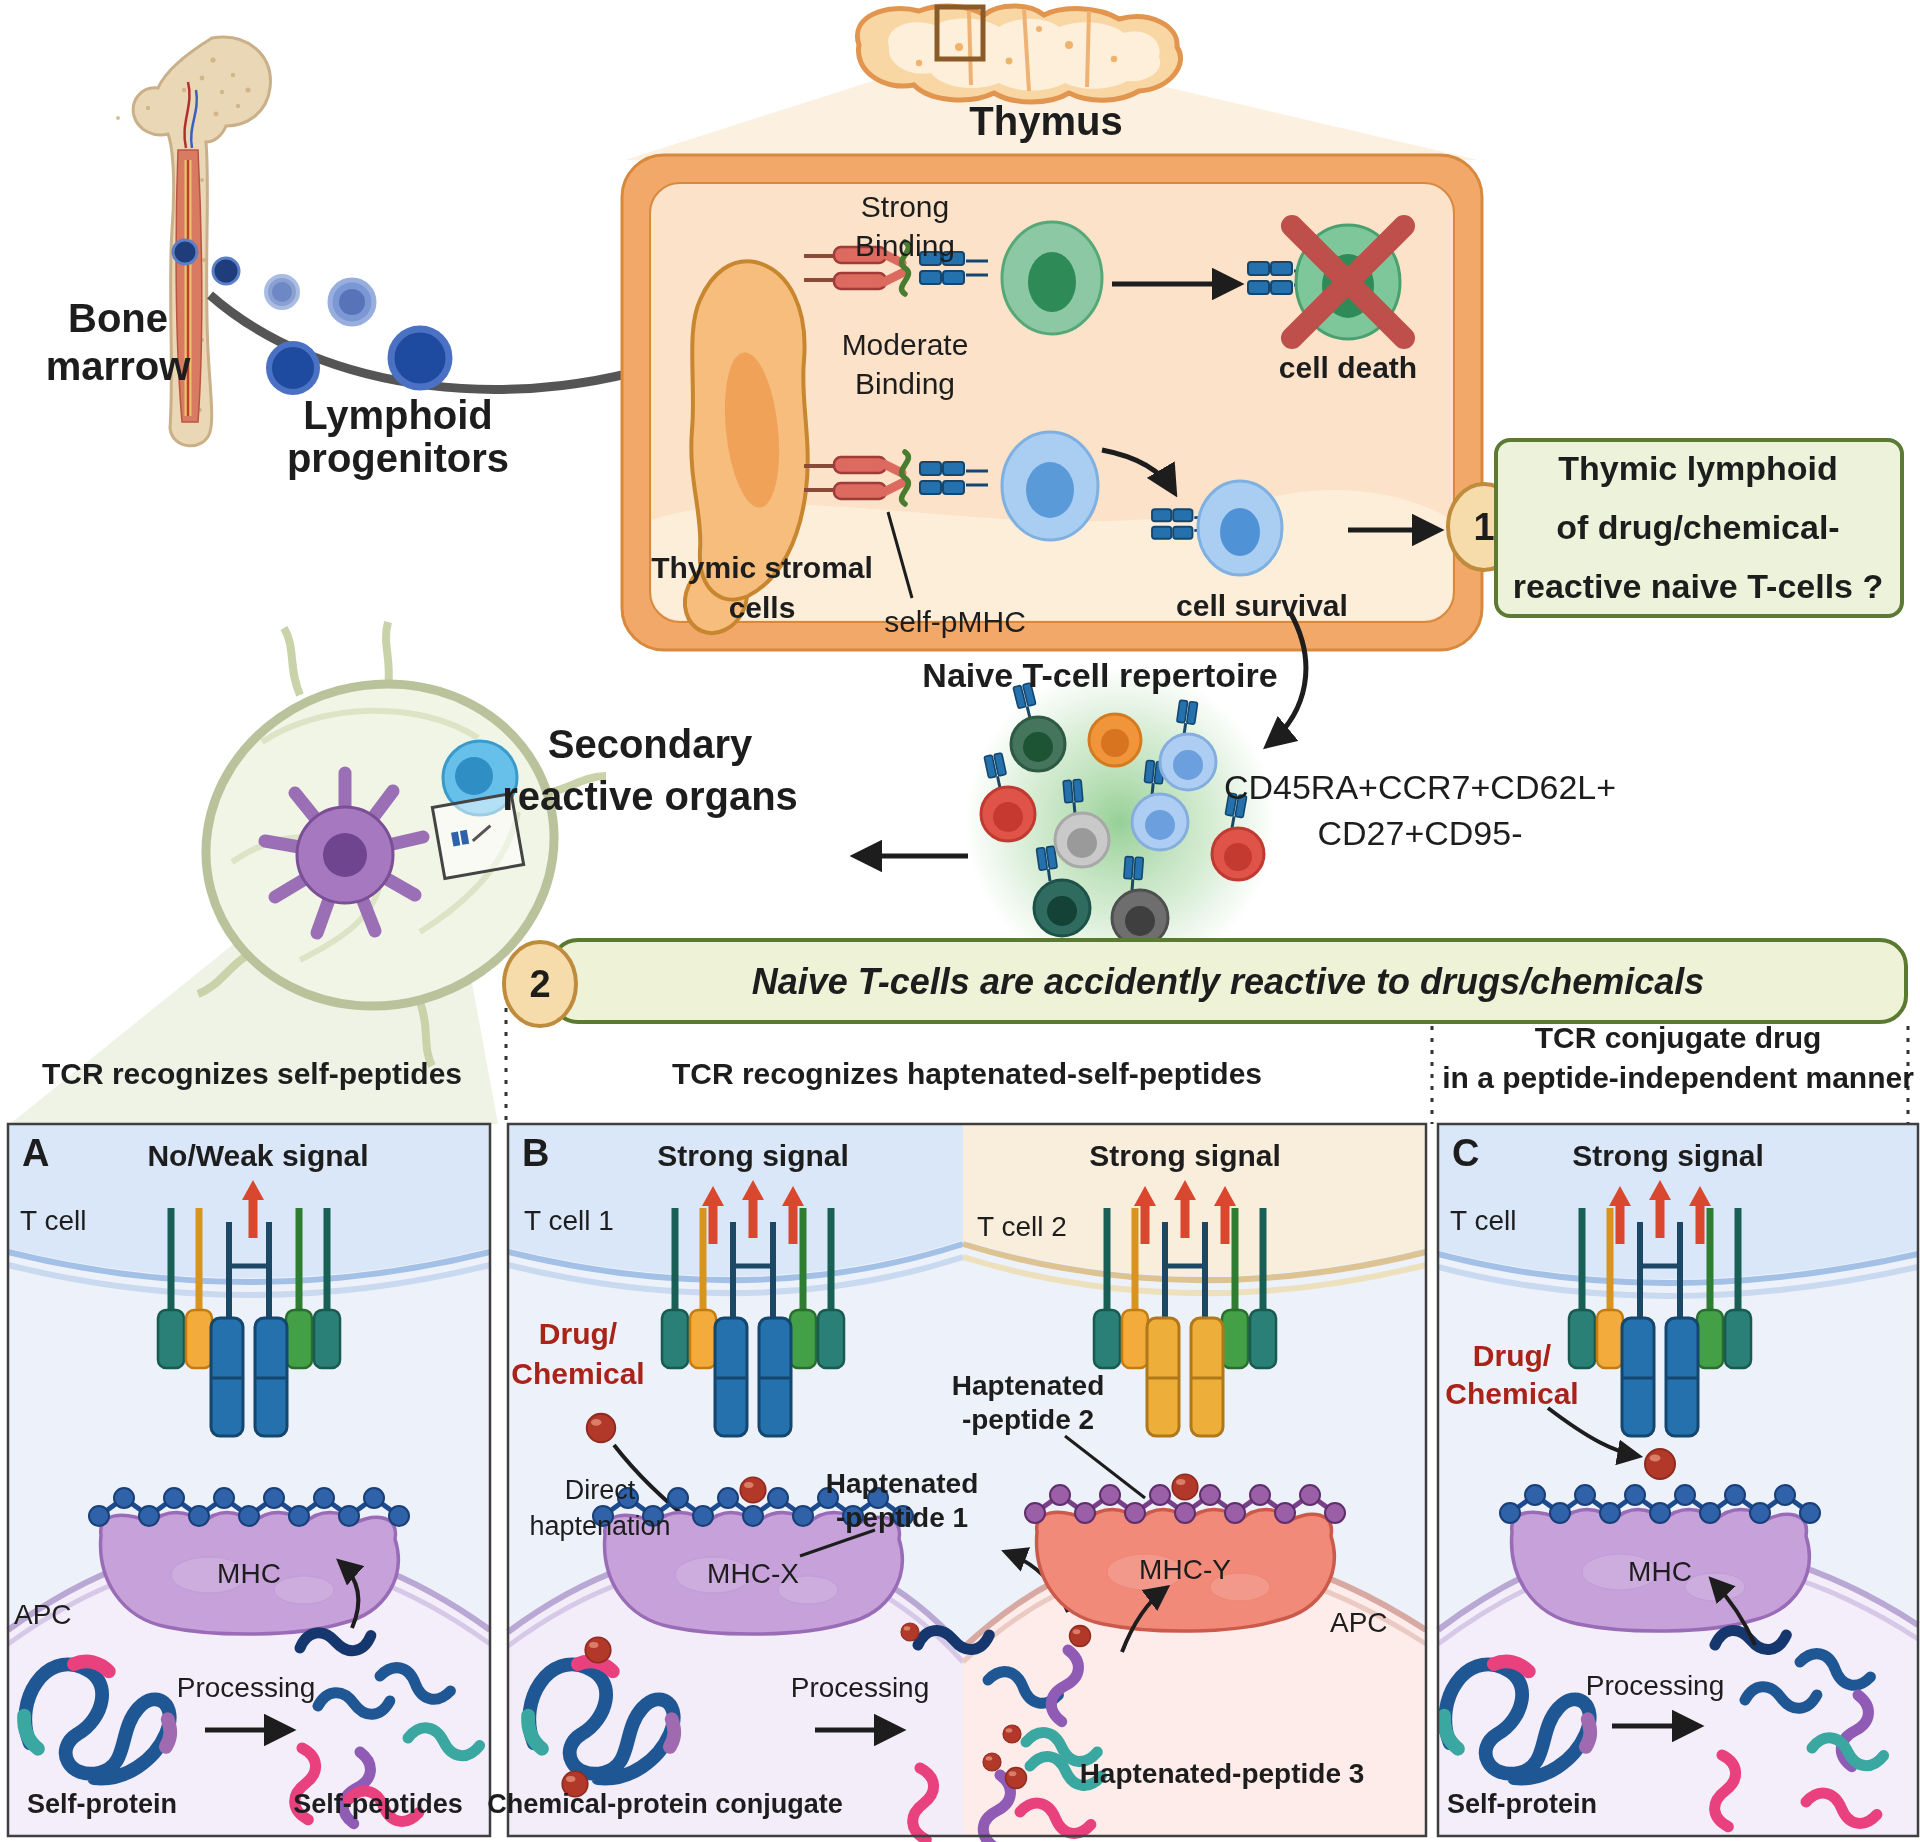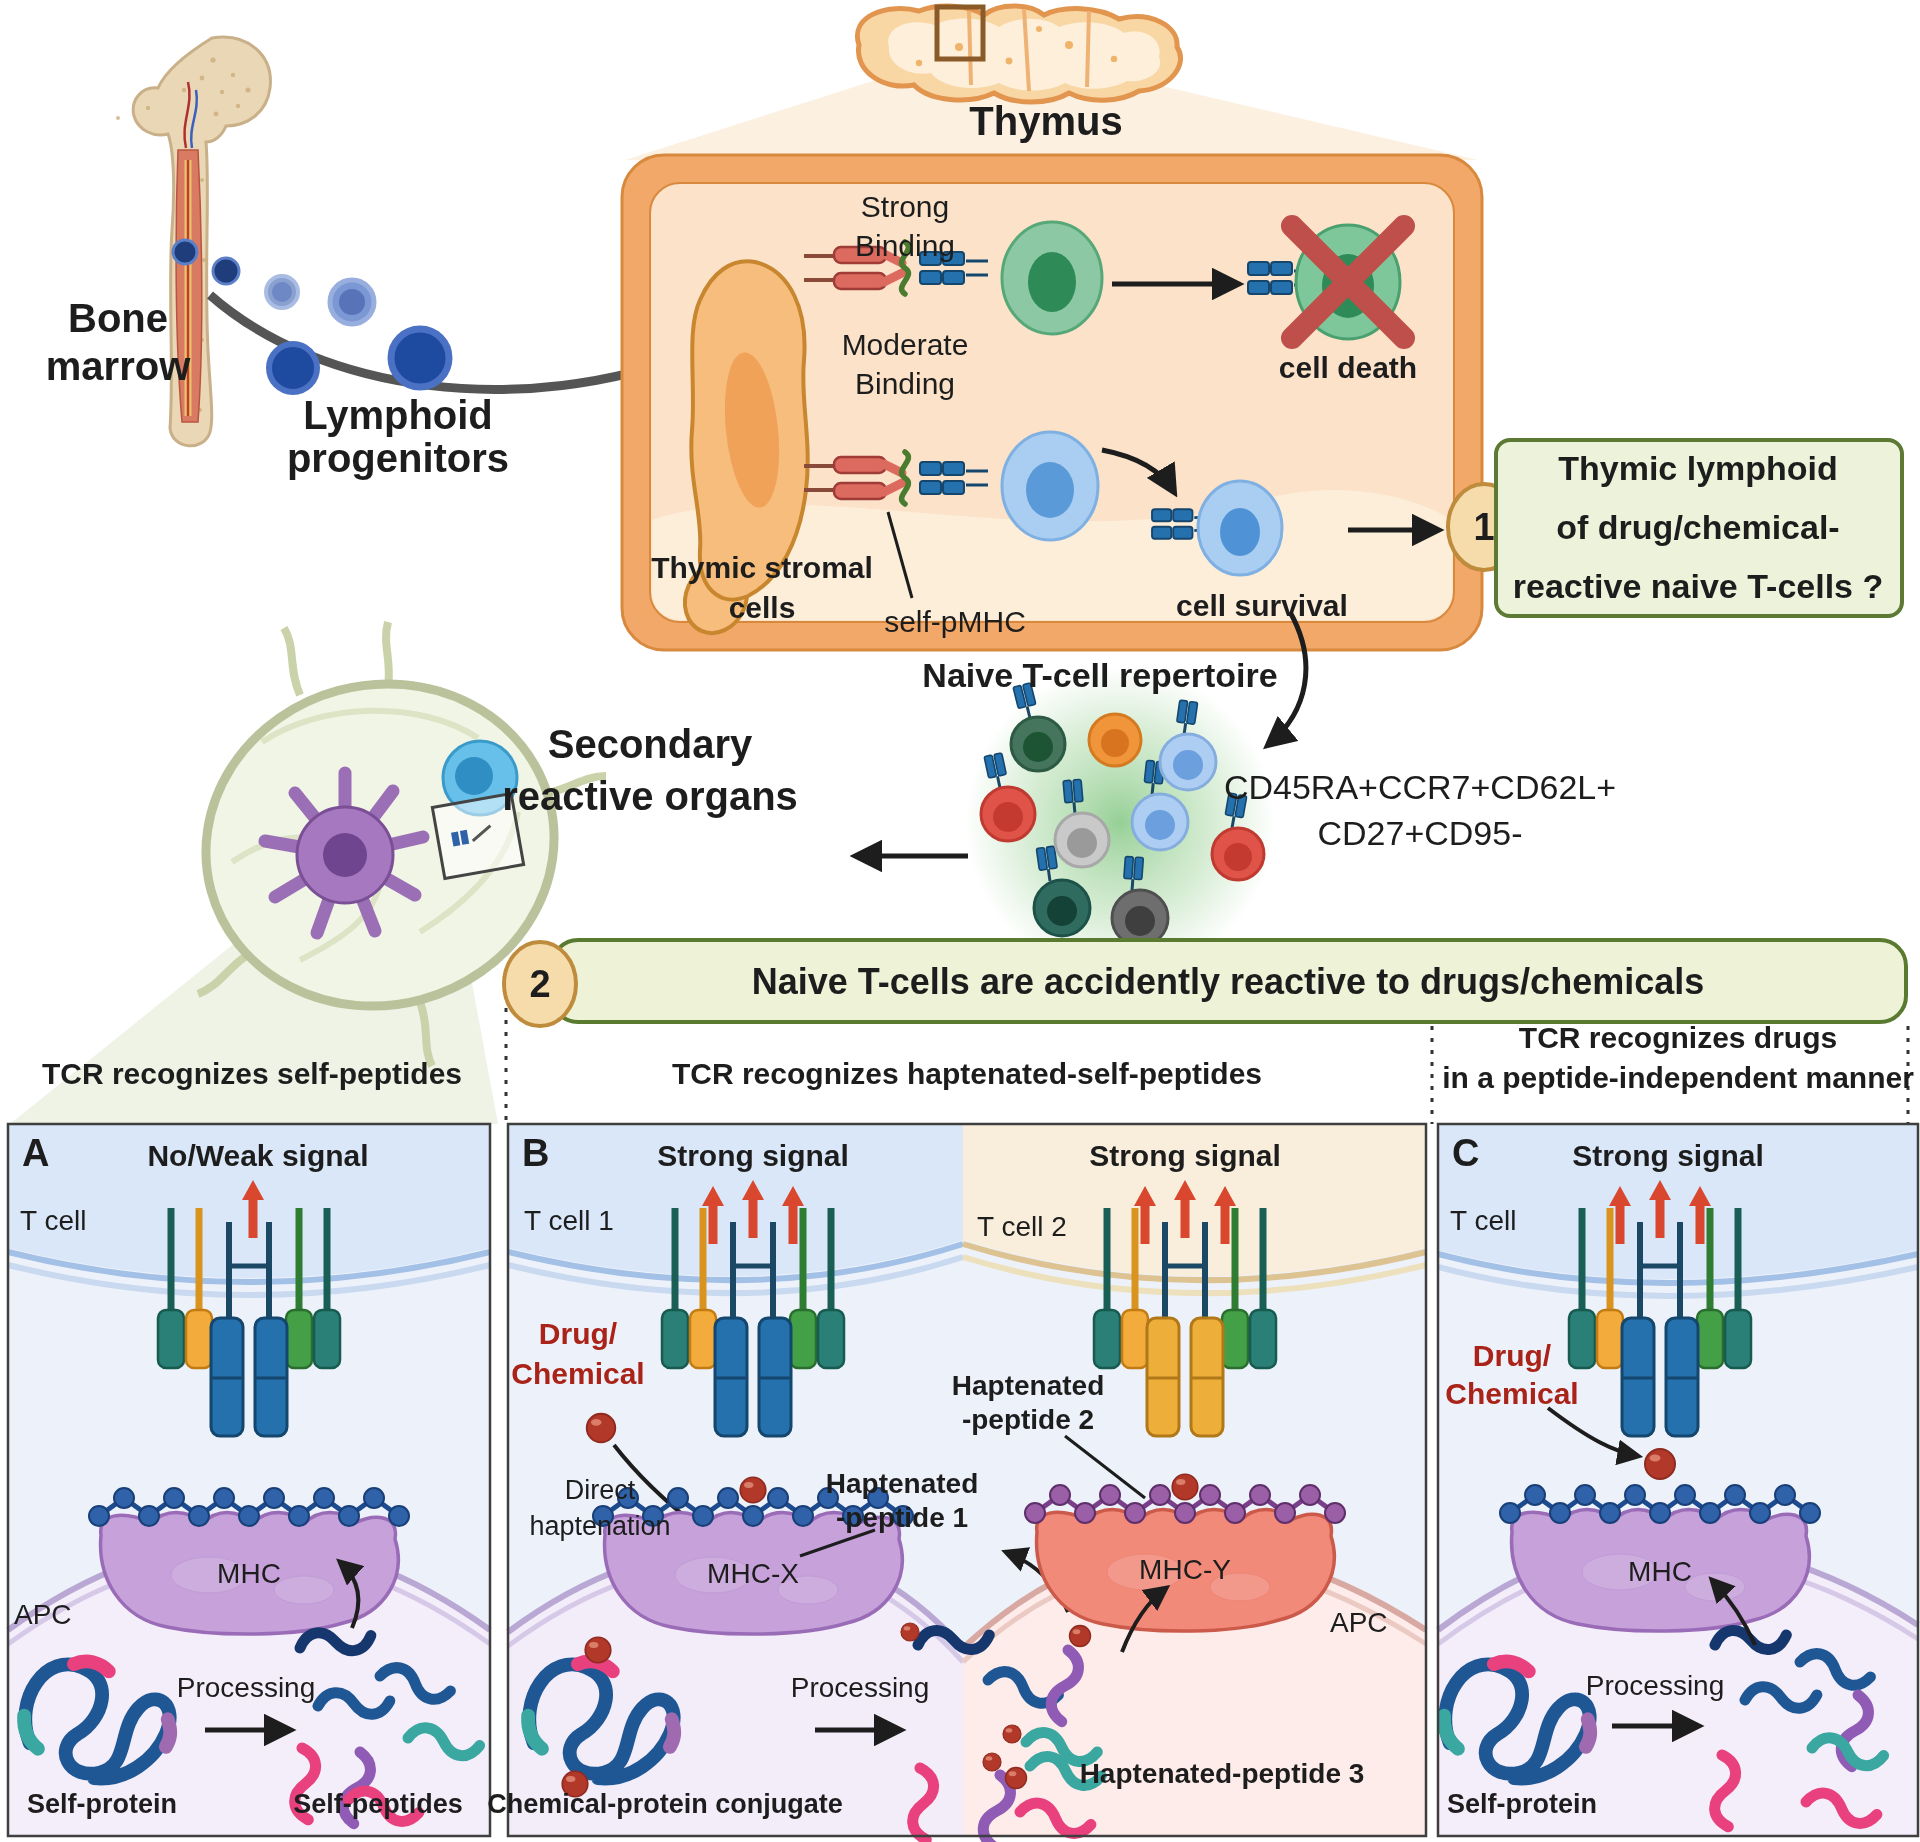--- a/index.html
+++ b/index.html
@@ -4,21 +4,21 @@
 <style>
   html,body{margin:0;padding:0;background:#fff;}
   .stage{position:relative;width:1920px;height:1842px;background:#ffffff;overflow:hidden;
          font-family:"Liberation Sans","DejaVu Sans",sans-serif;}
   svg{position:absolute;left:0;top:0;}
   .lbl{position:absolute;transform:translate(-50%,-50%);text-align:center;color:#1d1d1d;
        line-height:1.05;white-space:nowrap;z-index:5;}
   .lft{transform:none;text-align:left;}
   .bold{font-weight:700;}
   .red{color:#a92318;} .f27{font-size:27px;} .f28{font-size:28px;} .f30{font-size:30px;}
-  .f32{font-size:40px;} .f34{font-size:34px;} .f36{font-size:36px;} .f38{font-size:38px;}
+  .f32{font-size:40px;} .f34{font-size:34px;} .f36{font-size:36px;font-style:italic;} .f38{font-size:38px;}
 </style>
 </head>
 <body>
 
 <div class="stage">
 
 <svg width="1920" height="1842" viewBox="0 0 1920 1842">
 <defs>
   <marker id="ah" viewBox="0 0 10 10" refX="8" refY="5" markerWidth="6.5" markerHeight="6.5" orient="auto-start-reverse">
     <path d="M0,0 L10,5 L0,10 z" fill="#1d1d1d"></path>
@@ -503,21 +503,21 @@
 <div class="lbl bold f34" style="left:1100px;top:676px">Naive T-cell repertoire</div>
 <div class="lbl f34" style="left:1420px;top:788px">CD45RA+CCR7+CD62L+</div>
 <div class="lbl f34" style="left:1420px;top:834px">CD27+CD95-</div>
 <div class="lbl bold f32" style="left:650px;top:744px">Secondary</div>
 <div class="lbl bold f32" style="left:650px;top:796px">reactive organs</div>
 <div class="lbl bold f38" style="left:540px;top:985px">2</div>
 <div class="lbl bold f36" style="left:1228px;top:982px">Naive T-cells are accidently reactive to drugs/chemicals</div>
 
 <div class="lbl bold f30" style="left:252px;top:1074px">TCR recognizes self-peptides</div>
 <div class="lbl bold f30" style="left:967px;top:1074px">TCR recognizes haptenated-self-peptides</div>
-<div class="lbl bold f30" style="left:1678px;top:1038px">TCR recognizes drugs</div>
+<div class="lbl bold f30" style="left:1678px;top:1038px">TCR conjugate drug</div>
 <div class="lbl bold f30" style="left:1678px;top:1078px">in a peptide-independent manner</div>
 
 <div class="lbl lft bold f38" style="left:22px;top:1134px">A</div>
 <div class="lbl bold f30" style="left:258px;top:1156px">No/Weak signal</div>
 <div class="lbl lft f28" style="left:20px;top:1206px">T cell</div>
 <div class="lbl f28" style="left:249px;top:1574px">MHC</div>
 <div class="lbl lft f28" style="left:14px;top:1600px">APC</div>
 <div class="lbl f28" style="left:246px;top:1688px">Processing</div>
 <div class="lbl bold f27" style="left:102px;top:1804px">Self-protein</div>
 <div class="lbl bold f27" style="left:378px;top:1804px">Self-peptides</div>

